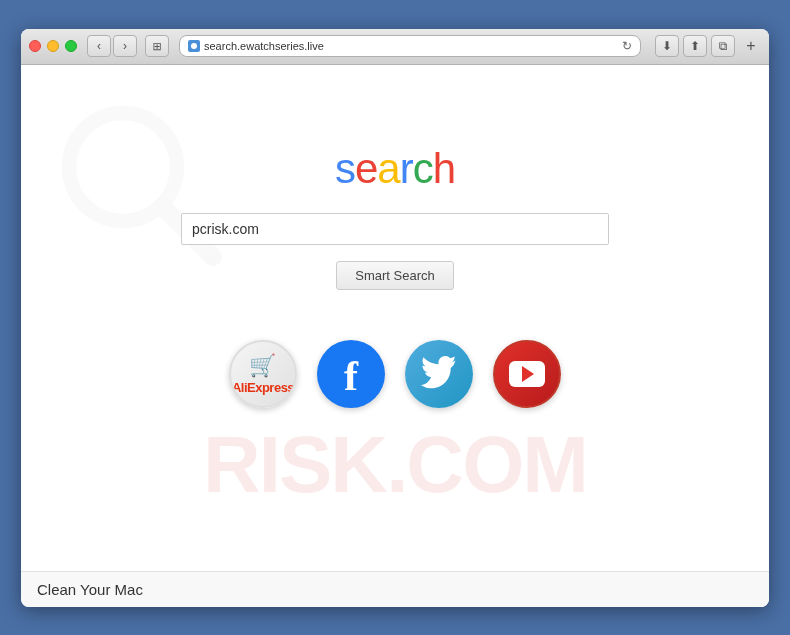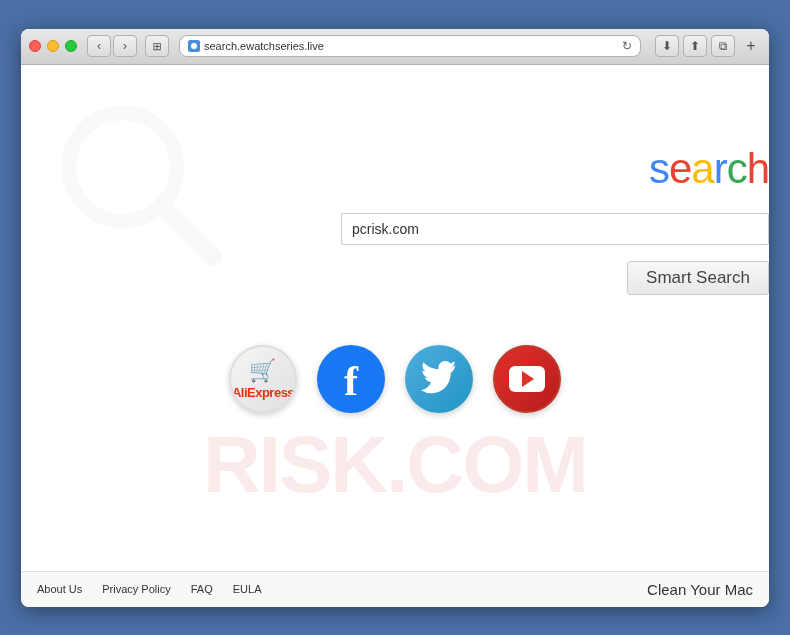--- a/index.html
+++ b/index.html
@@ -203,21 +203,21 @@
       transform: translateX(-50%);
       white-space: nowrap;
     }
 
     
     .search-area {
       position: relative;
       z-index: 1;
       display: flex;
       flex-direction: column;
-      align-items: flex-end;
+      align-items: center;
       margin-top: 80px;
       width: 100%;
     }
 
     .search-logo {
       font-size: 42px;
       font-weight: 400;
       margin-bottom: 20px;
       letter-spacing: -1px;
     }
@@ -243,21 +243,21 @@
       font-size: 14px;
       color: #333;
       outline: none;
     }
 
     .smart-search-btn {
       padding: 6px 18px;
       background: linear-gradient(to bottom, #f8f8f8, #e8e8e8);
       border: 1px solid #ccc;
       border-radius: 3px;
-      font-size: 17px;
+      font-size: 13px;
       color: #444;
       cursor: pointer;
     }
 
     
     .social-icons {
       position: relative;
       z-index: 1;
       display: flex;
       gap: 20px;
@@ -461,22 +461,16 @@
         <div class="yt-play">
           <div class="yt-triangle"></div>
         </div>
       </div>
 
     </div>
 
   </div>
 
   <div class="footer">
-    <div class="footer-links">
-      <a class="footer-link">About Us</a>
-      <a class="footer-link">Privacy Policy</a>
-      <a class="footer-link">FAQ</a>
-      <a class="footer-link">EULA</a>
-    </div>
     <div class="footer-right">Clean Your Mac</div>
   </div>
 
 </div>
 
 </body></html>

